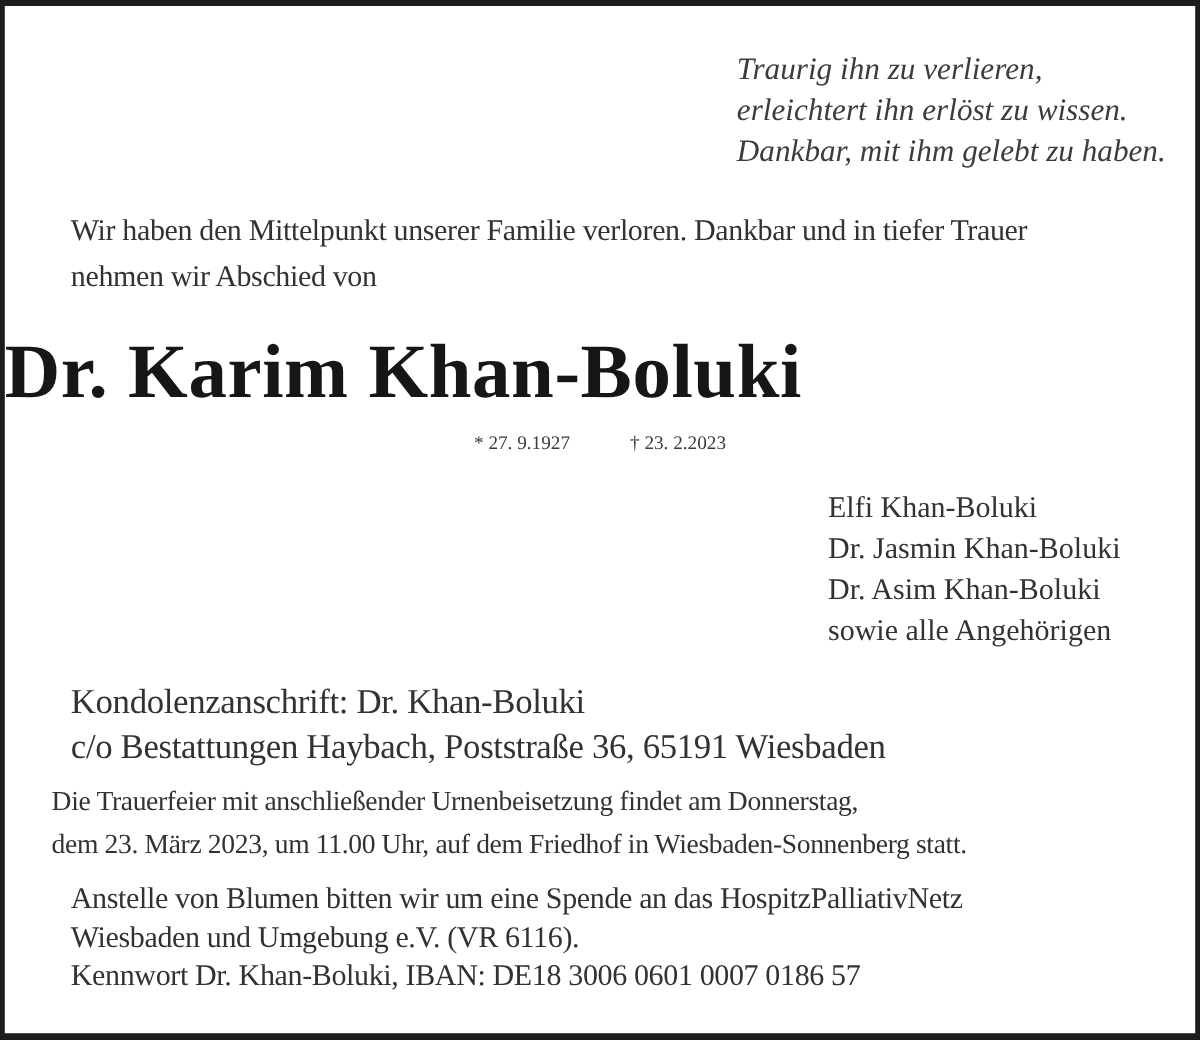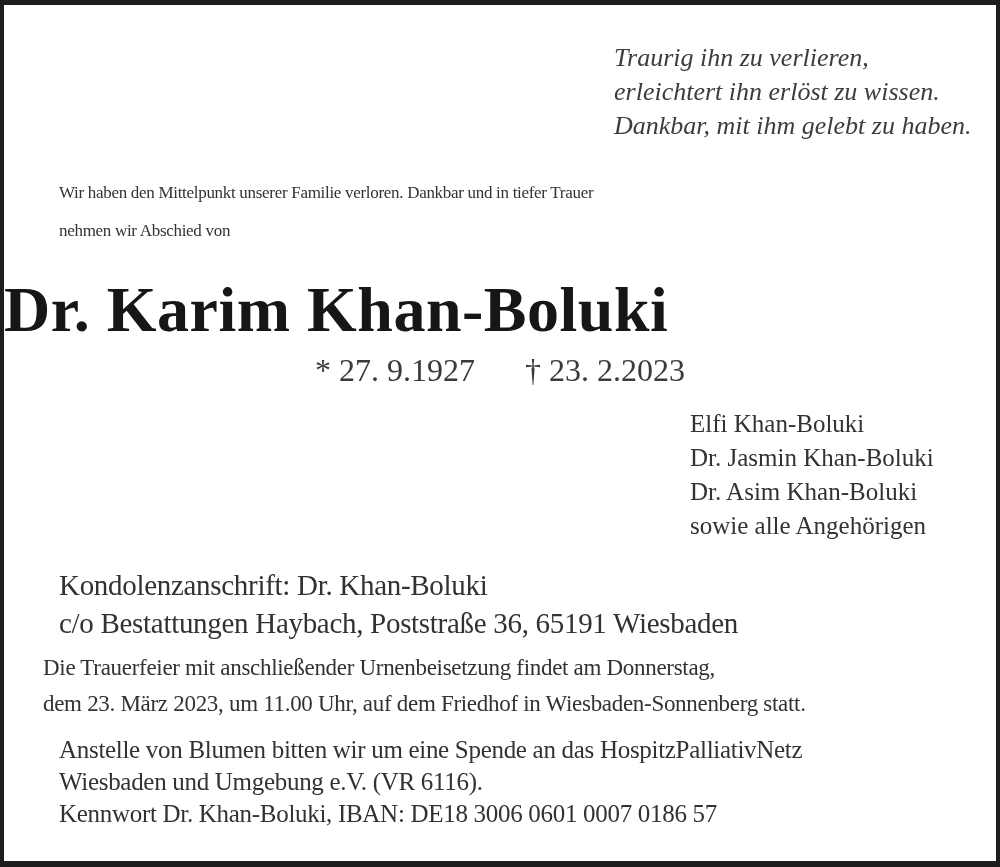--- a/index.html
+++ b/index.html
@@ -29,21 +29,21 @@
     top: 36px;
     font-style: italic;
     font-size: 26px;
     line-height: 34px;
     color: #3c3c3c;
   }
   .intro {
     position: absolute;
     left: 55px;
     top: 169px;
-    font-size: 17px;
+    font-size: 25px;
     line-height: 38px;
     letter-spacing: -0.3px;
   }
   .deceased-name {
     position: absolute;
     left: 0;
     right: 0;
     top: 271px;
     font-weight: bold;
     font-size: 64px;
@@ -52,21 +52,21 @@
     letter-spacing: 0.5px;
   }
   .dates {
     position: absolute;
     left: 0;
     right: 0;
     top: 350px;
     display: flex;
     justify-content: center;
     gap: 50px;
-    font-size: 32px;
+    font-size: 16px;
     line-height: 30px;
     color: #3a3a3a;
   }
   .mourners {
     position: absolute;
     left: 686px;
     top: 402px;
     font-size: 25px;
     line-height: 34px;
   }

